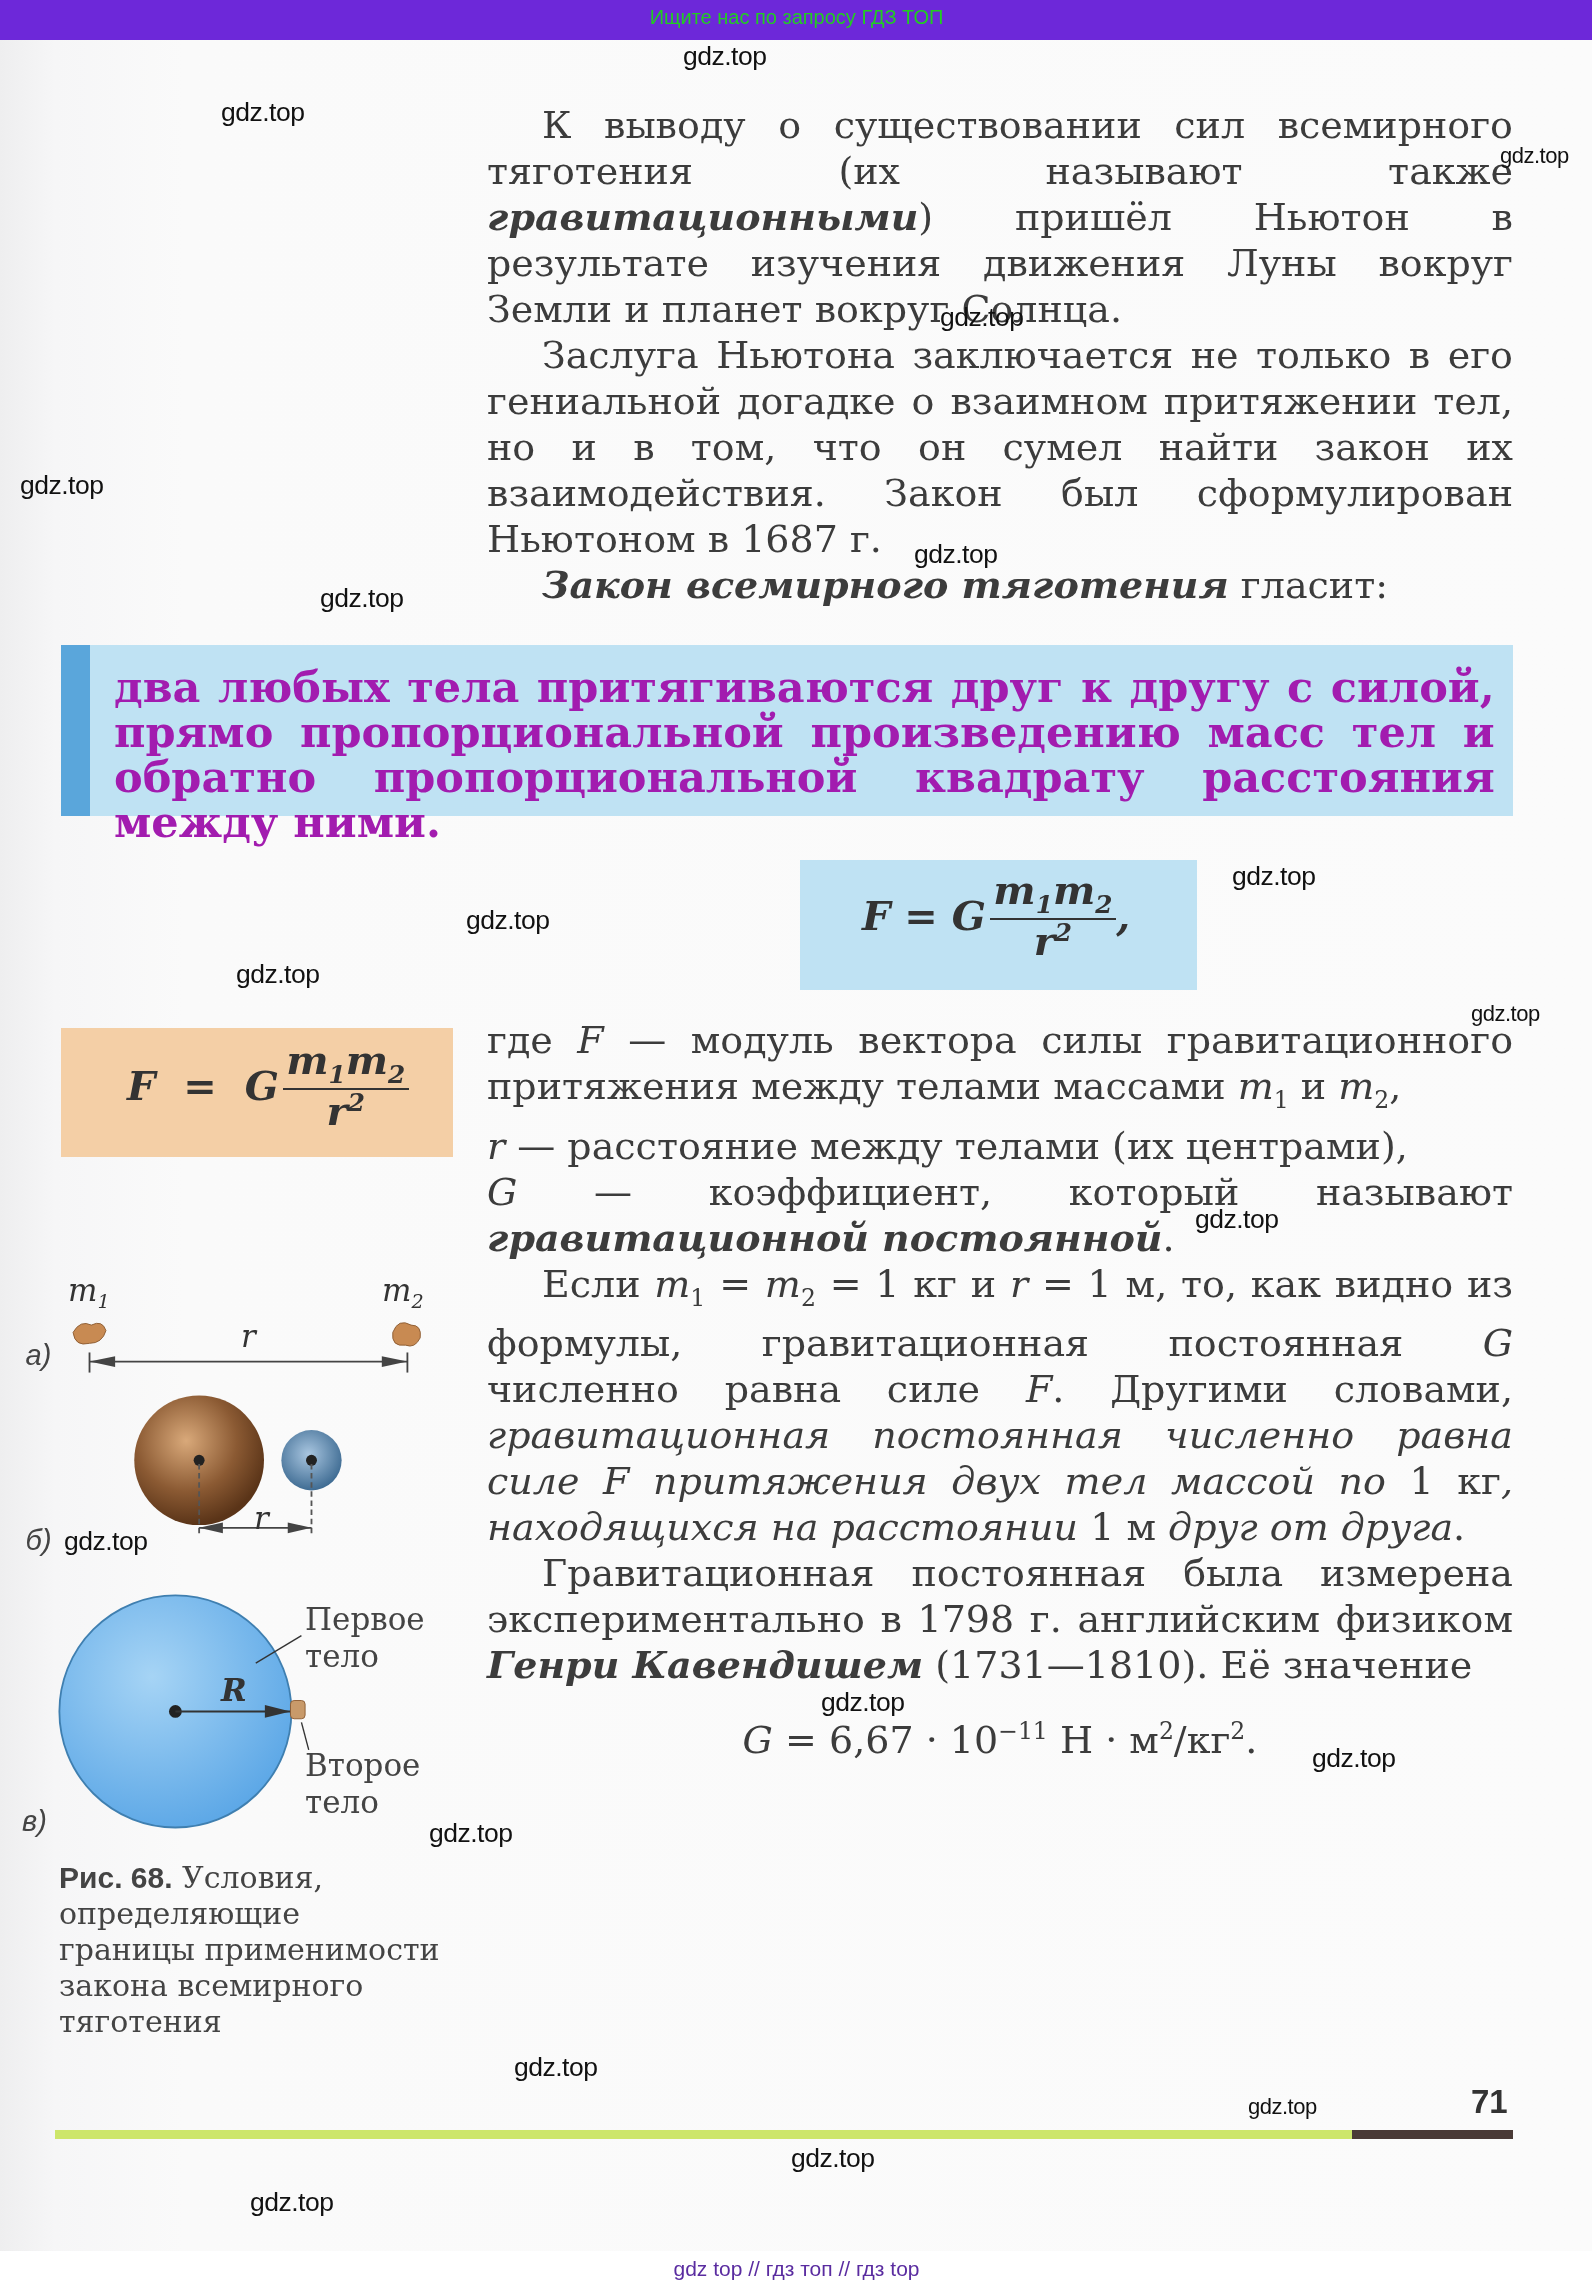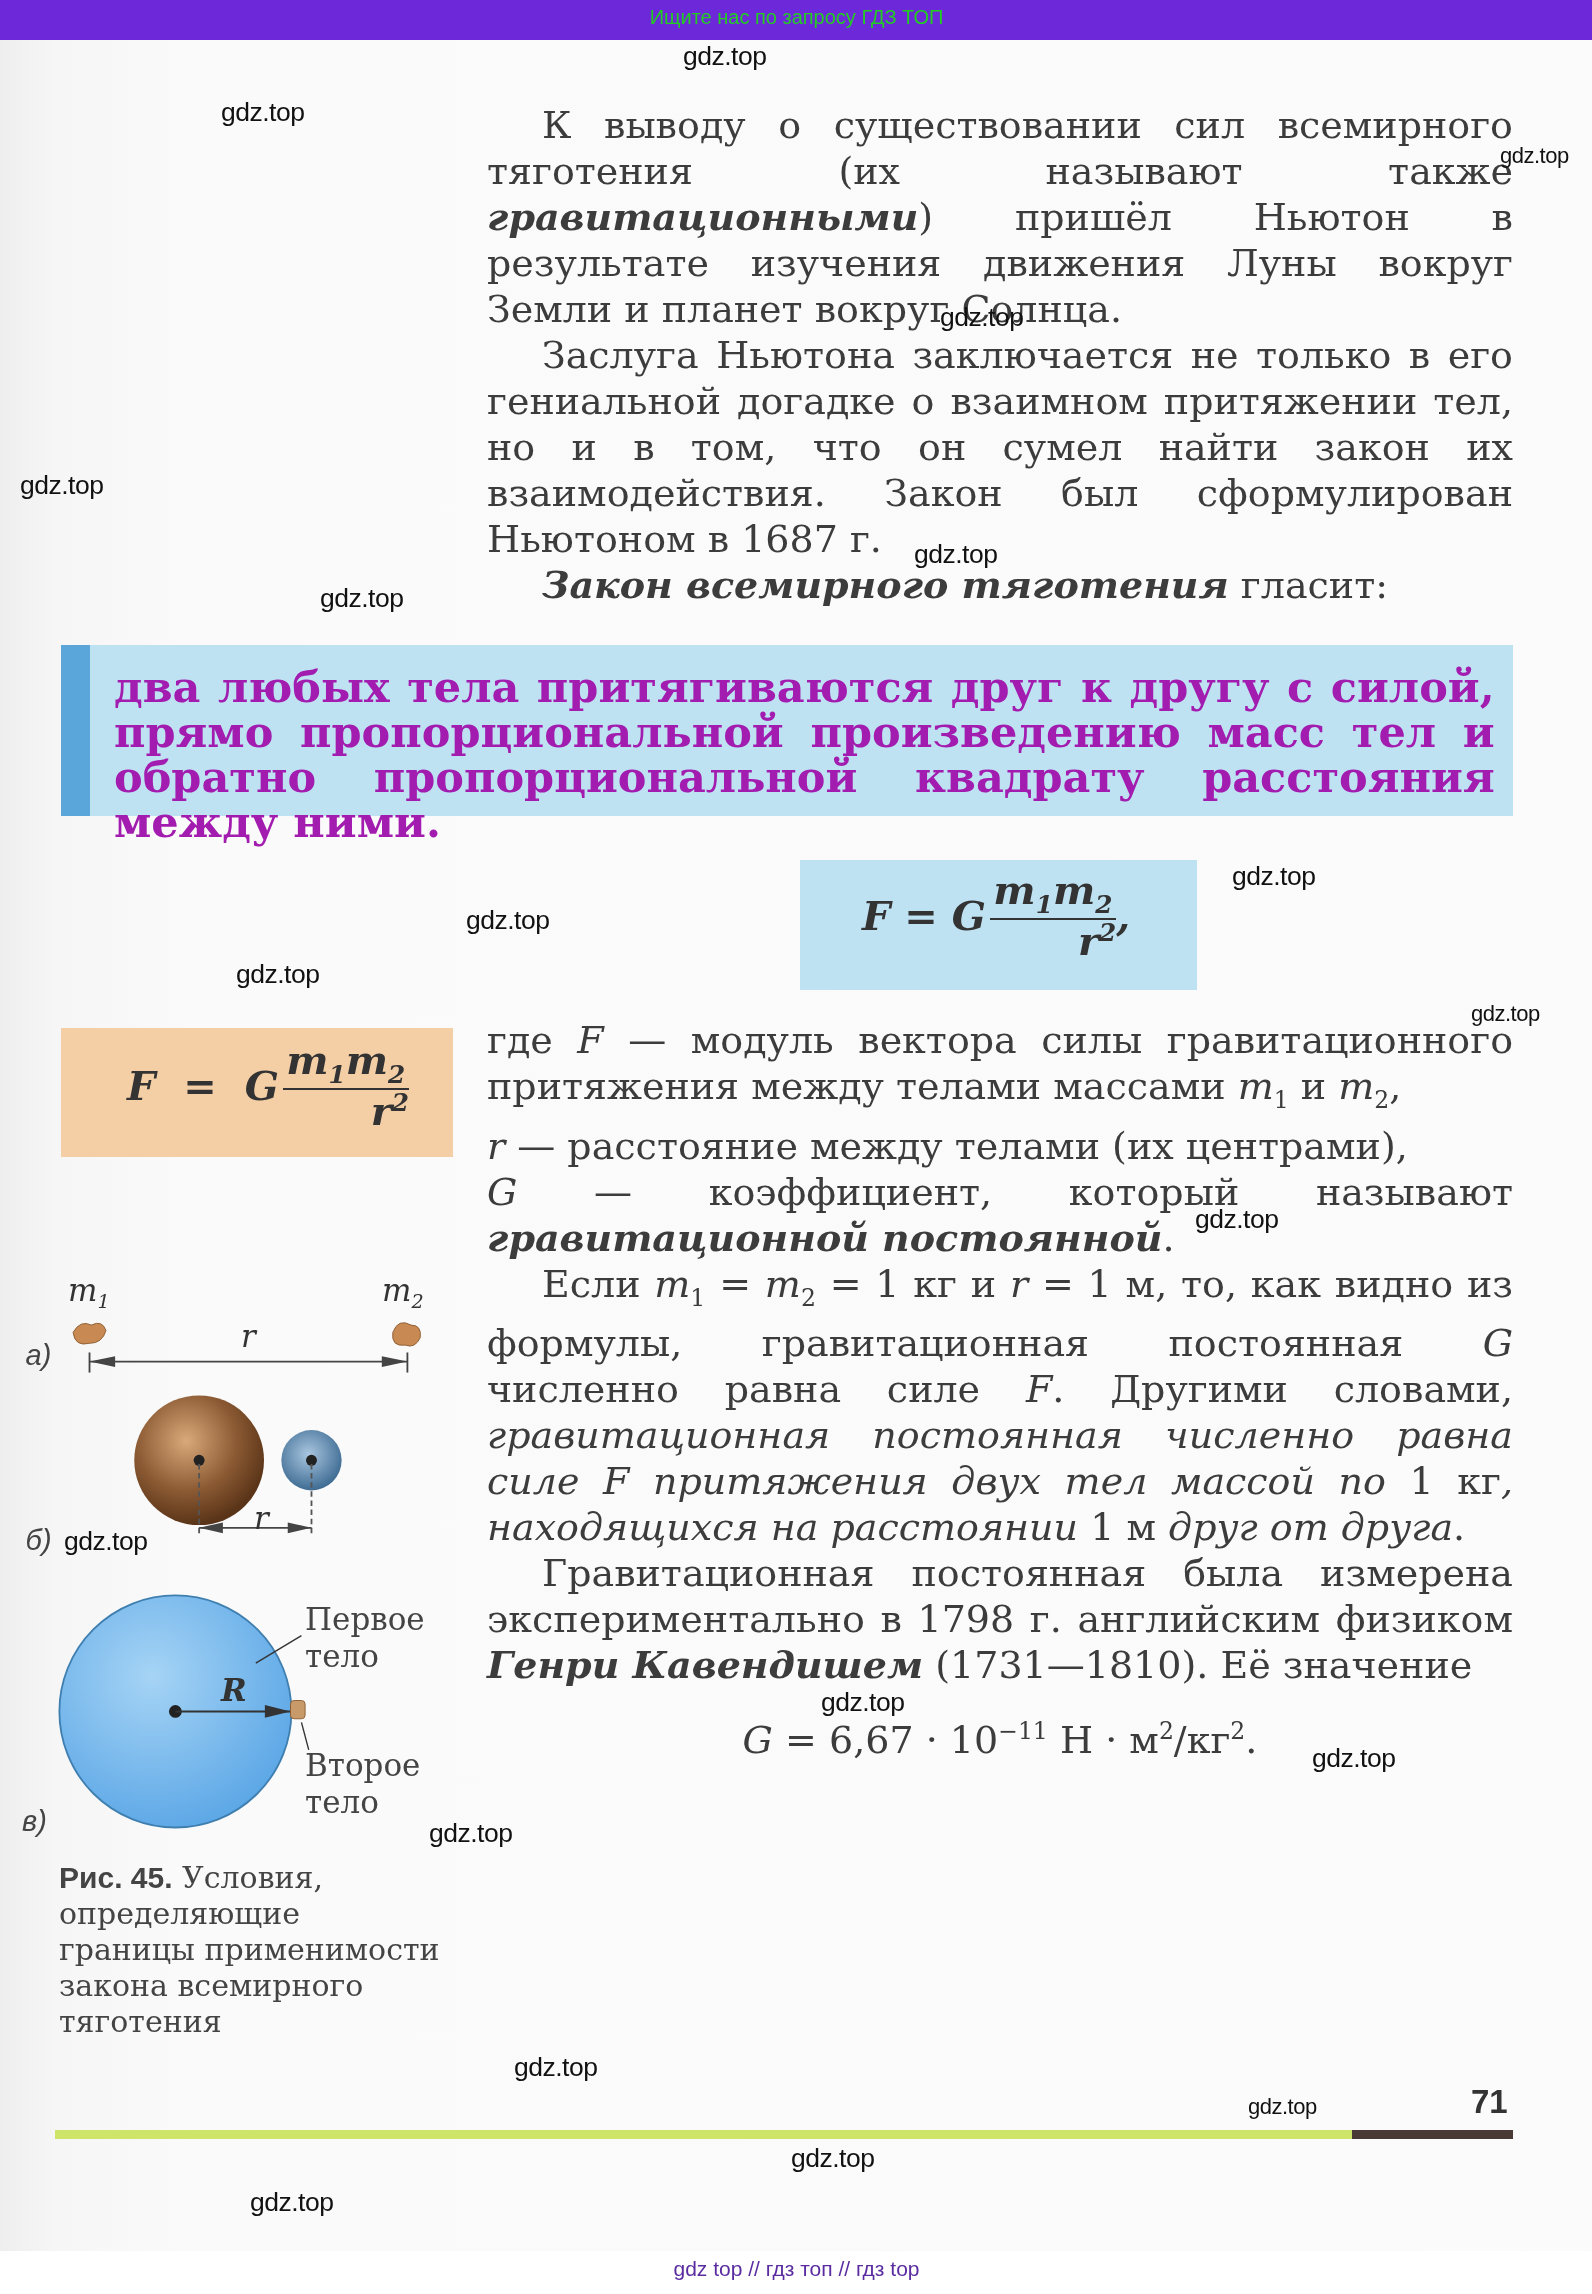--- a/index.html
+++ b/index.html
@@ -13,21 +13,21 @@
   .col p{margin:0;}
   .ind{text-indent:55px;}
   .bi{font-weight:bold;font-style:italic;}
   .it{font-style:italic;}
   .rule-box{position:absolute;left:61px;top:645px;width:1452px;height:171px;background:#bfe2f3;}
   .rule-stripe{position:absolute;left:0;top:0;width:29px;height:100%;background:#5aa6db;}
   .rule-text{position:absolute;left:53px;top:20px;right:18.3px;font-size:43px;line-height:45px;font-weight:bold;color:#a21caf;text-align:justify;}
   .formula-blue{position:absolute;left:800px;top:860px;width:397px;height:130px;background:#bfe2f3;}
   .formula-orange{position:absolute;left:61px;top:1028px;width:392px;height:129px;background:#f4cfa6;}
   .fml{position:absolute;display:flex;align-items:center;font-weight:bold;font-style:italic;color:#333;}
-  .frac{display:inline-flex;flex-direction:column;align-items:flex-end;margin-left:3.7px;}
+  .frac{display:inline-flex;flex-direction:column;align-items:center;margin-left:3.7px;}
   .frac .num{border-bottom:2.7px solid #333;padding:0 3.7px;line-height:1.05;}
   .frac .den{line-height:1.05;}
   sub,sup{font-size:0.62em;}
   .diag-label{position:absolute;font-family:"Liberation Sans",sans-serif;font-style:italic;font-size:29px;color:#444;}
   .caption{position:absolute;left:59px;top:1860px;width:384px;font-size:30px;line-height:36px;color:#444;}
   .caption b{font-family:"Liberation Sans",sans-serif;font-weight:bold;}
   .bottom-rule{position:absolute;left:55px;top:2130px;width:1297px;height:9.1px;background:#cde66a;}
   .bottom-rule-dark{position:absolute;left:1352px;top:2130px;width:161px;height:9.1px;background:#4a3a36;}
   .page-num{position:absolute;left:1471px;top:2083px;font-family:"Liberation Sans",sans-serif;font-weight:bold;font-size:33px;color:#333;}
   .footer{position:absolute;left:0;top:2257px;width:1593px;text-align:center;font-family:"Liberation Sans",sans-serif;font-size:21px;color:#5a2ca0;}
@@ -127,21 +127,21 @@
 <div class="diag-label" style="left:25.6px;top:1524px;">б)</div>
 <div class="diag-label" style="left:22px;top:1805px;">в)</div>
 <div style="position:absolute;left:68px;top:1272px;font-size:31px;font-style:italic;color:#333;"><span>m</span><sub>1</sub></div>
 <div style="position:absolute;left:382px;top:1272px;font-size:31px;font-style:italic;color:#333;"><span>m</span><sub>2</sub></div>
 <div style="position:absolute;left:241px;top:1318px;font-size:31px;font-style:italic;color:#333;">r</div>
 <div style="position:absolute;left:254px;top:1500px;font-size:31px;font-style:italic;color:#333;">r</div>
 <div style="position:absolute;left:221px;top:1672px;font-size:31px;font-style:italic;font-weight:bold;color:#333;">R</div>
 <div style="position:absolute;left:305px;top:1601px;font-size:31px;line-height:37px;color:#444;"><span>Первое</span><br><span>тело</span></div>
 <div style="position:absolute;left:305px;top:1747px;font-size:31px;line-height:37px;color:#444;"><span>Второе</span><br><span>тело</span></div>
 
-<div class="caption"><b>Рис. 45.</b><span> Условия, определяющие границы применимости закона всемирного тяготения</span></div>
+<div class="caption"><b>Рис. 68.</b><span> Условия, определяющие границы применимости закона всемирного тяготения</span></div>
 
 <div class="page-num">71</div>
 <div class="bottom-rule"></div>
 <div class="bottom-rule-dark"></div>
 
 <div class="wm" style="left:683px;top:41px;">gdz.top</div>
 <div class="wm" style="left:221px;top:97px;">gdz.top</div>
 <div class="wm sm" style="left:1500px;top:143px;">gdz.top</div>
 <div class="wm" style="left:940px;top:302px;">gdz.top</div>
 <div class="wm" style="left:20px;top:470px;">gdz.top</div>

